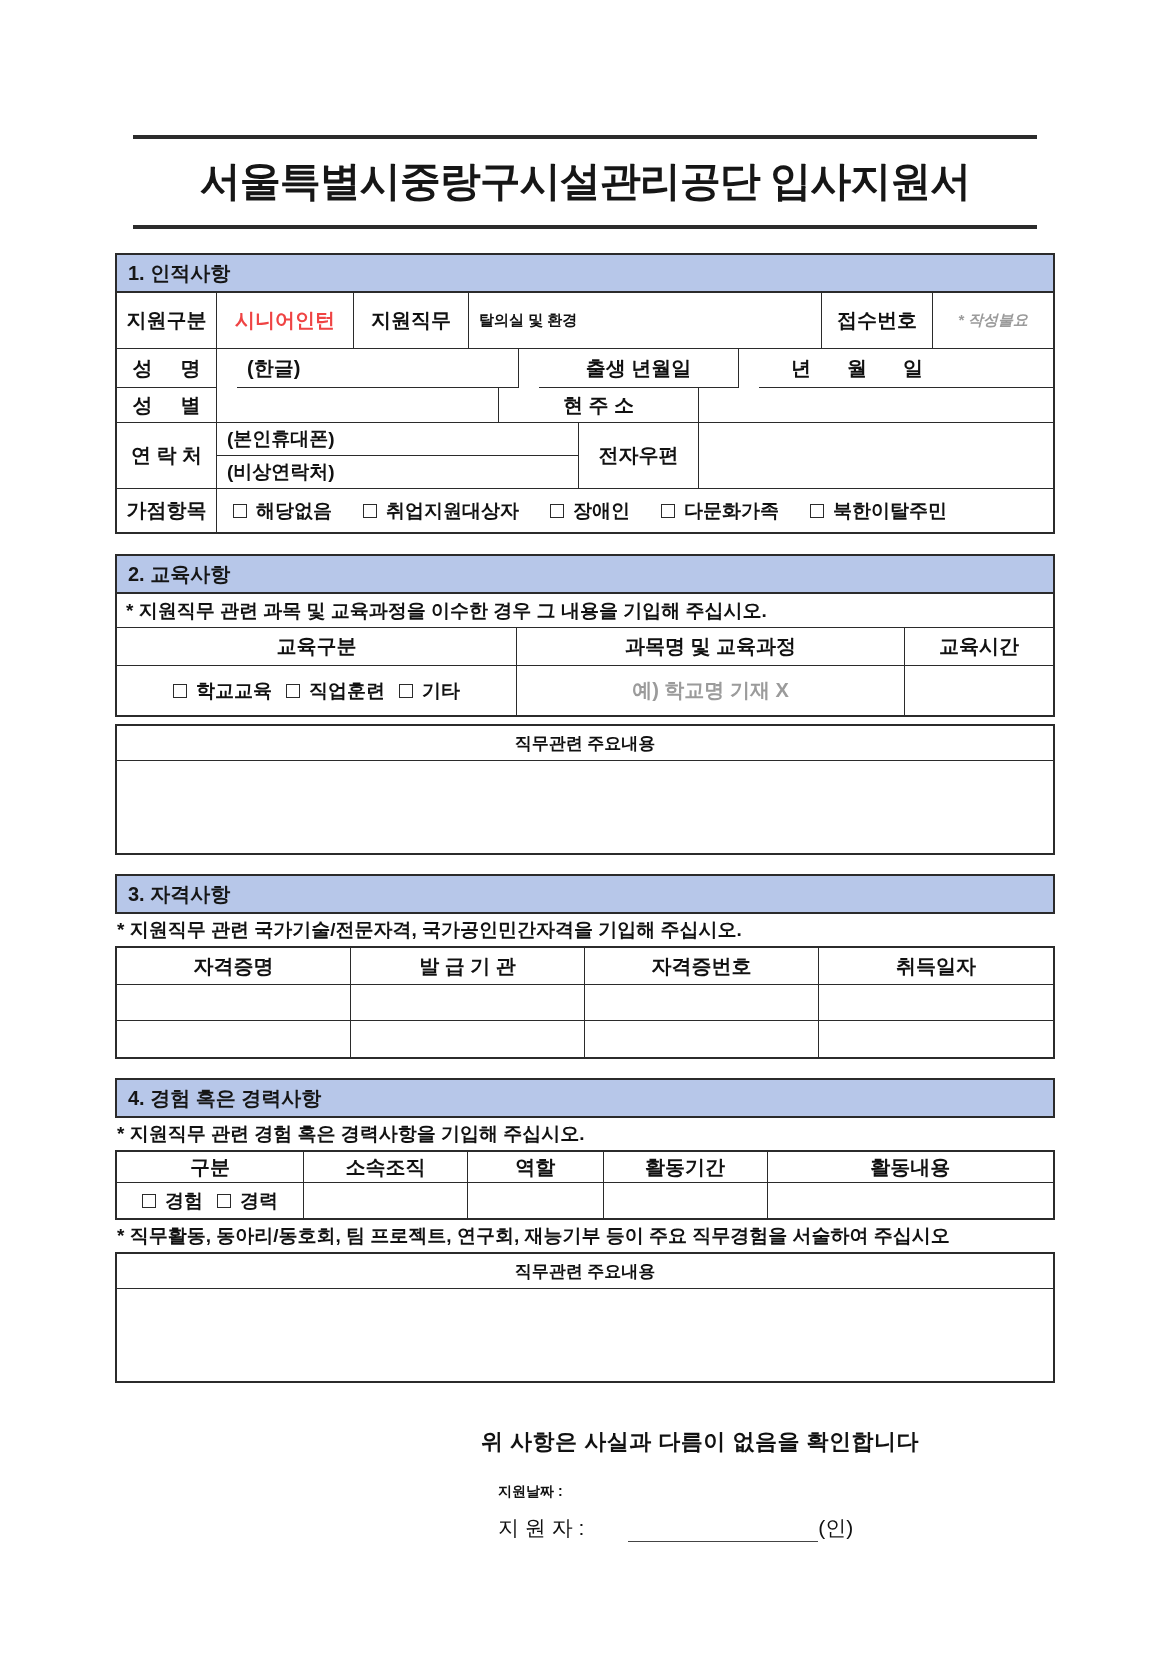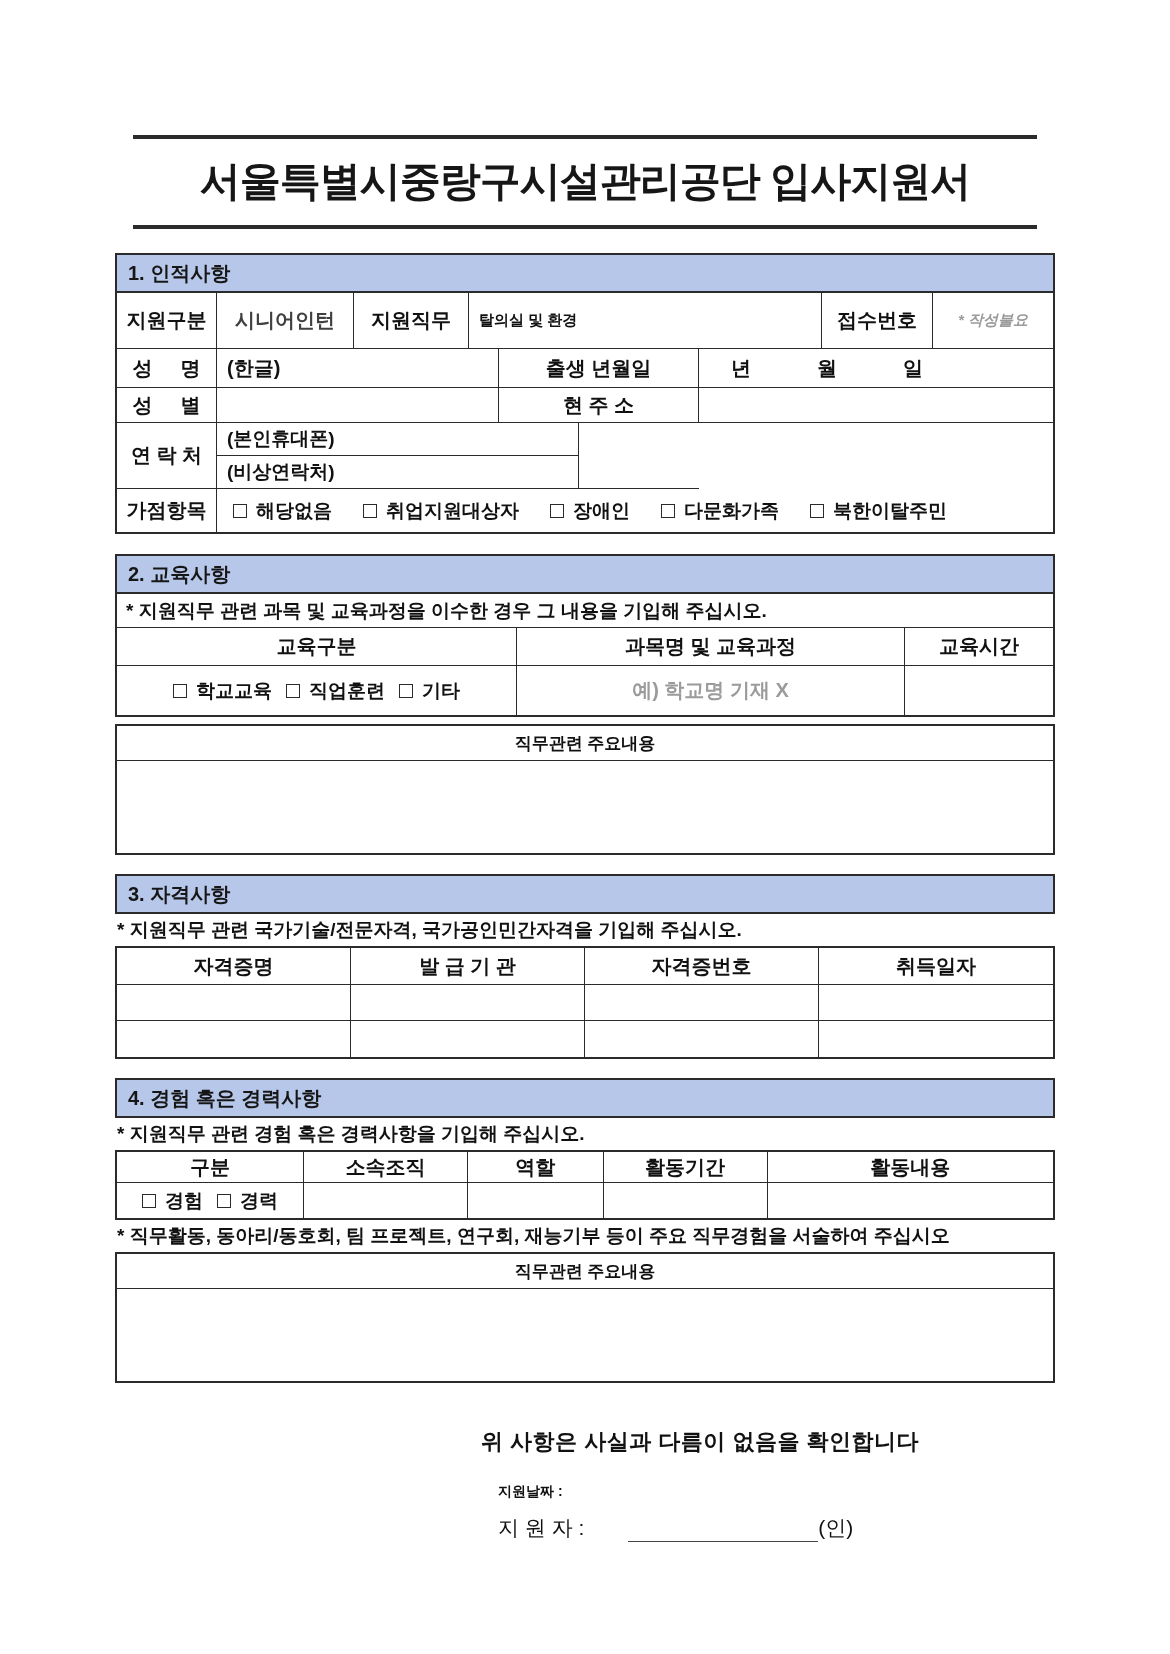--- a/index.html
+++ b/index.html
@@ -31,34 +31,34 @@
   .cell {
     border-right:1.5px solid #2b2b2b; border-bottom:1.5px solid #2b2b2b;
     display:flex; align-items:center; justify-content:center;
     font-size:20px; font-weight:700; overflow:hidden; white-space:nowrap;
   }
   .cell:last-child { border-right:none; }
   .row:last-child > .cell { border-bottom:none; }
   .cell.left { justify-content:flex-start; padding-left:10px; }
   .muted { color:#9b9b9b; }
   .italic { font-style:italic; }
-  .red { color:#404040; }
+  .red { color:#ef4444; }
   .small { font-size:15px; }
 
   
   .cb-item { display:inline-flex; align-items:center; gap:9px; }
   .cb {
     width:14px; height:14px; border:1.6px solid #2b2b2b; background:#fff;
     display:inline-block; flex:0 0 auto;
   }
   .cb-label { font-size:19px; font-weight:700; }
 
   
   .r-apply   { grid-template-columns:100px 137px 115px 1fr 111px 120px; height:56px; }
-  .r-name    { grid-template-columns:100px 282px 200px 1fr; height:39px; }
+  .r-name    { grid-template-columns:100px 282px 200px 1fr; height:39px;gap:20px; }
   .r-gender  { grid-template-columns:100px 282px 200px 1fr; height:35px; }
   .r-contact { grid-template-columns:100px 362px 120px 1fr; height:66px; }
   .r-bonus   { grid-template-columns:100px 1fr; height:43px; }
   .phone-stack { flex-direction:column; align-items:stretch; padding:0; }
   .phone-sub {
     flex:1; display:flex; align-items:center; padding-left:10px;
     font-size:19px; font-weight:700;
   }
   .phone-sub.first { border-bottom:1.5px solid #2b2b2b; }
   .ymd { justify-content:flex-start; padding:0 130px 0 32px; }
@@ -154,20 +154,21 @@
         <div class="cell">현 주 소</div>
         <div class="cell"></div>
       </div>
 
       <div class="row r-contact">
         <div class="cell">연 락 처</div>
         <div class="cell phone-stack">
           <div class="phone-sub first">(본인휴대폰)</div>
           <div class="phone-sub">(비상연락처)</div>
         </div>
+        <div class="cell">전자우편</div>
         <div class="cell"></div>
       </div>
 
       <div class="row r-bonus">
         <div class="cell">가점항목</div>
         <div class="cell bonus-cell">
           <span class="cb-item">
             <span class="cb"></span>
             <span class="cb-label">해당없음</span>
           </span>

